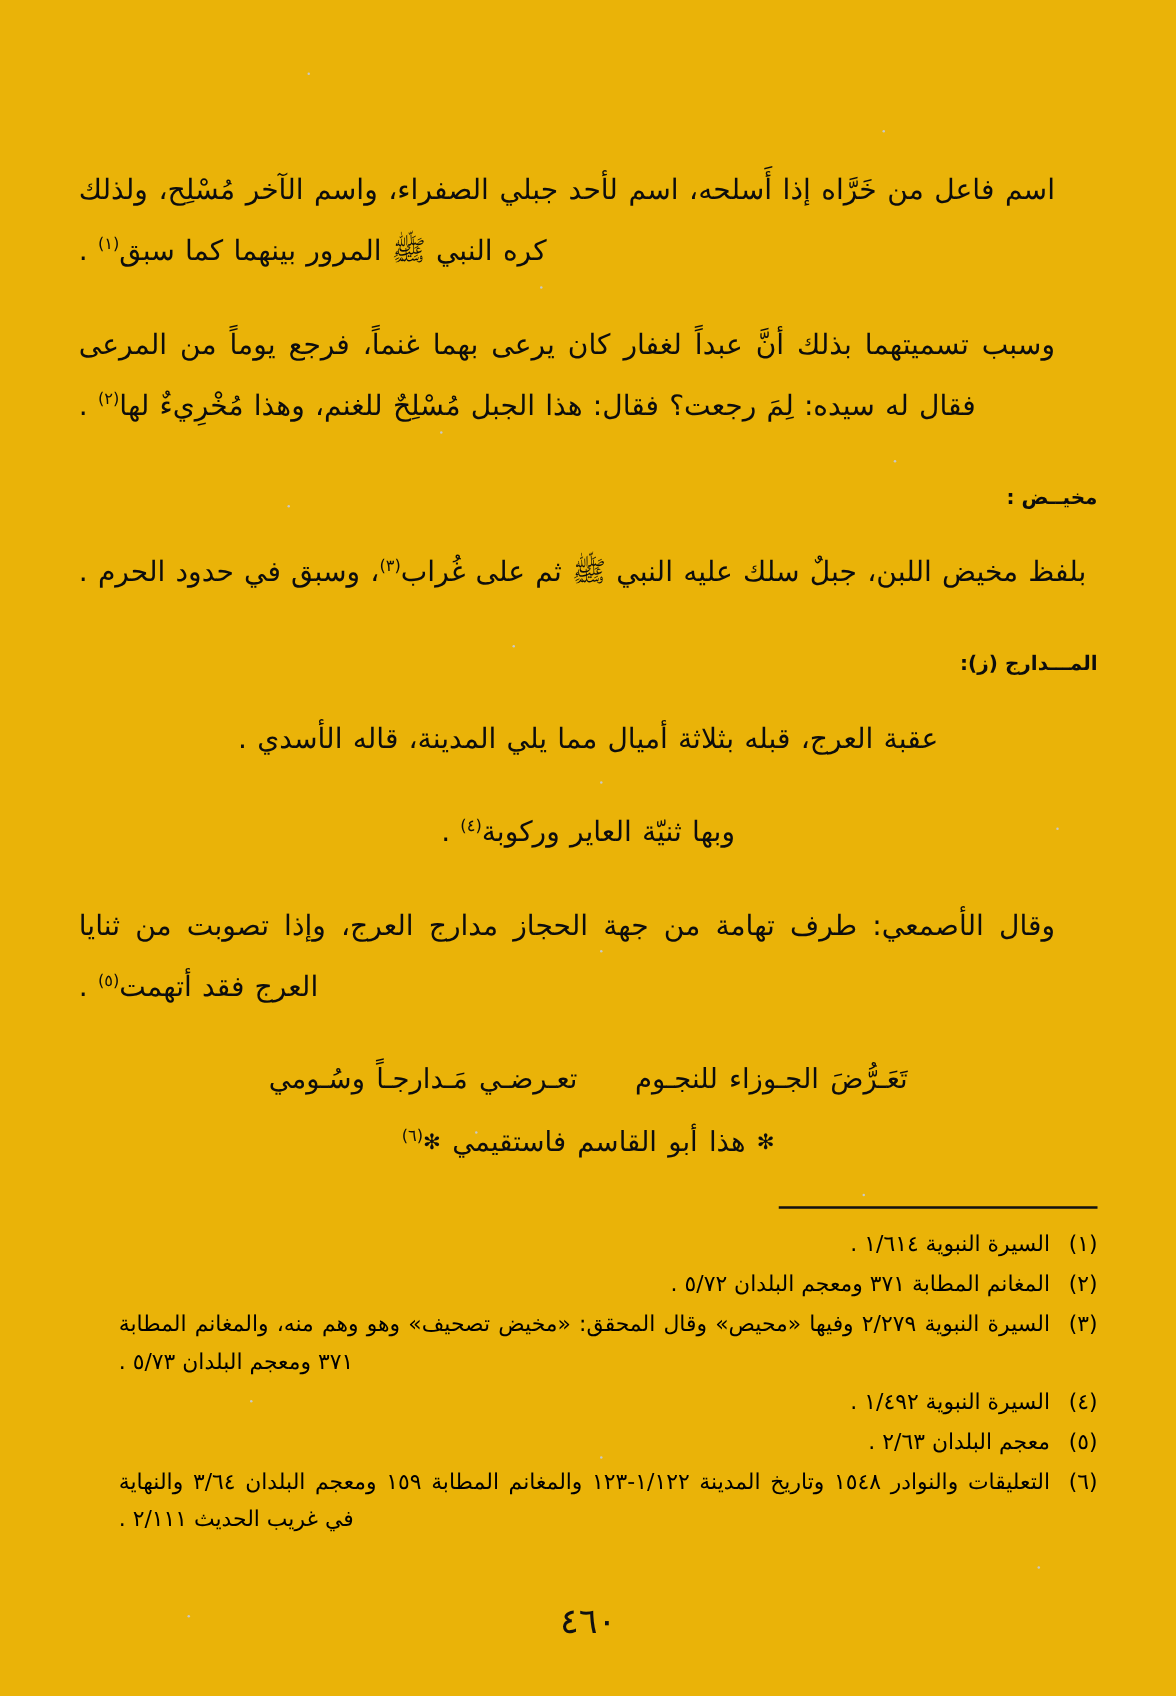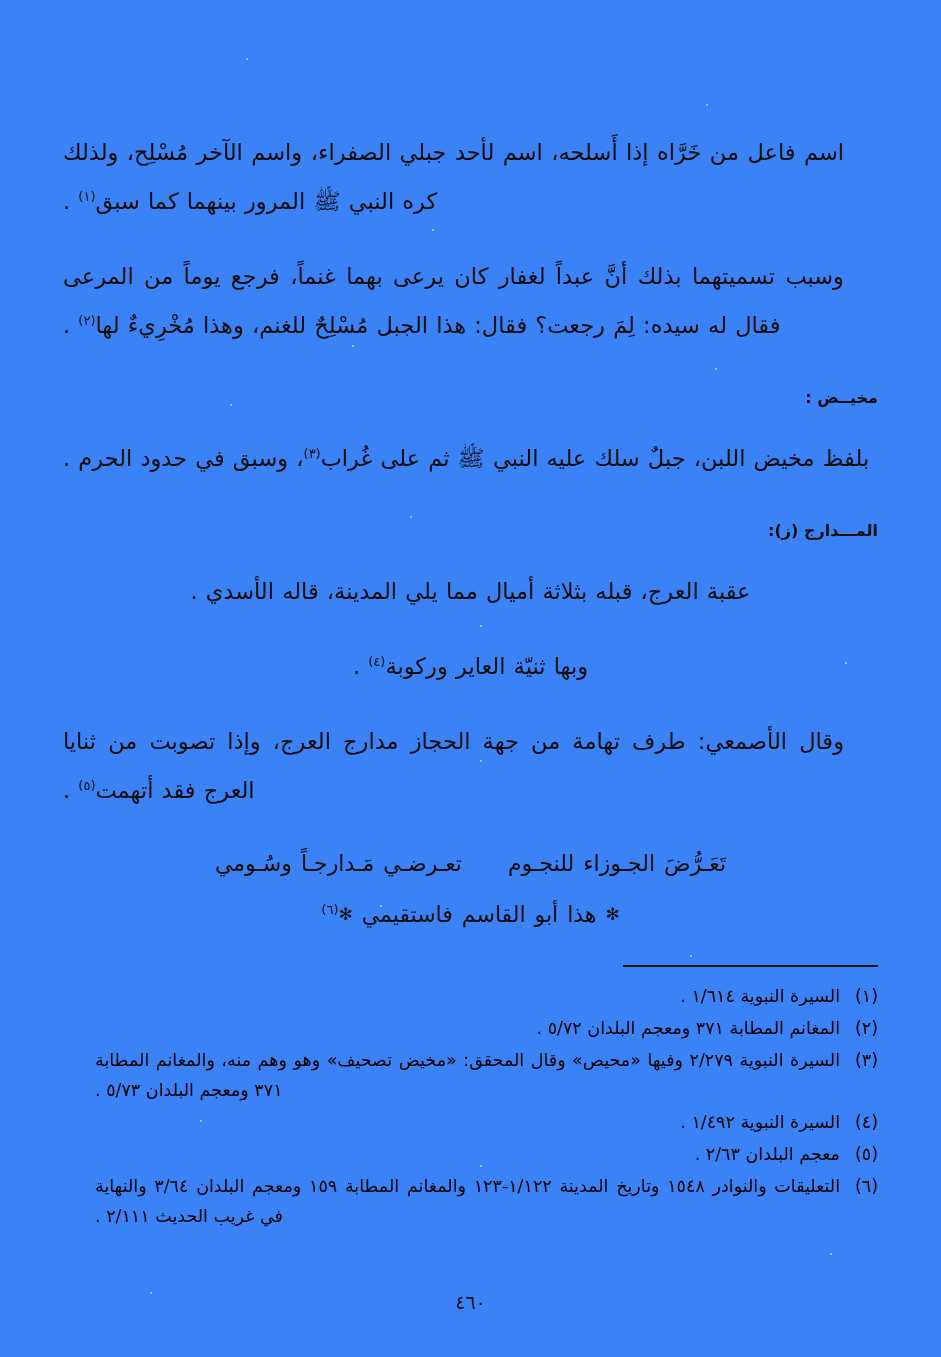--- a/index.html
+++ b/index.html
@@ -8,21 +8,21 @@
     padding: 0;
     background: #ffffff;
   }
   body {
     font-family: "DejaVu Sans", "Liberation Sans", sans-serif;
   }
   .page {
     position: relative;
     width: 941px;
     height: 1357px;
-    background: #3b82f6;
+    background: #eab308;
     overflow: hidden;
     box-sizing: border-box;
   }
   
   .speckle {
     position: absolute;
     width: 2px;
     height: 2px;
     background: #c9c9c9;
     border-radius: 50%;
@@ -145,21 +145,21 @@
     margin-left: 32px;
   }
   .fn-item.short .fn-text { text-align-last: right; }
 
   .page-number {
     position: absolute;
     bottom: 44px;
     left: 0;
     right: 0;
     text-align: center;
-    font-size: 19px;
+    font-size: 28px;
     color: #111;
     letter-spacing: 1px;
   }
 </style>
 </head>
 <body>
 
 <div class="page">
 
   <div class="speckle" style="top:58px;  left:246px;"></div>

